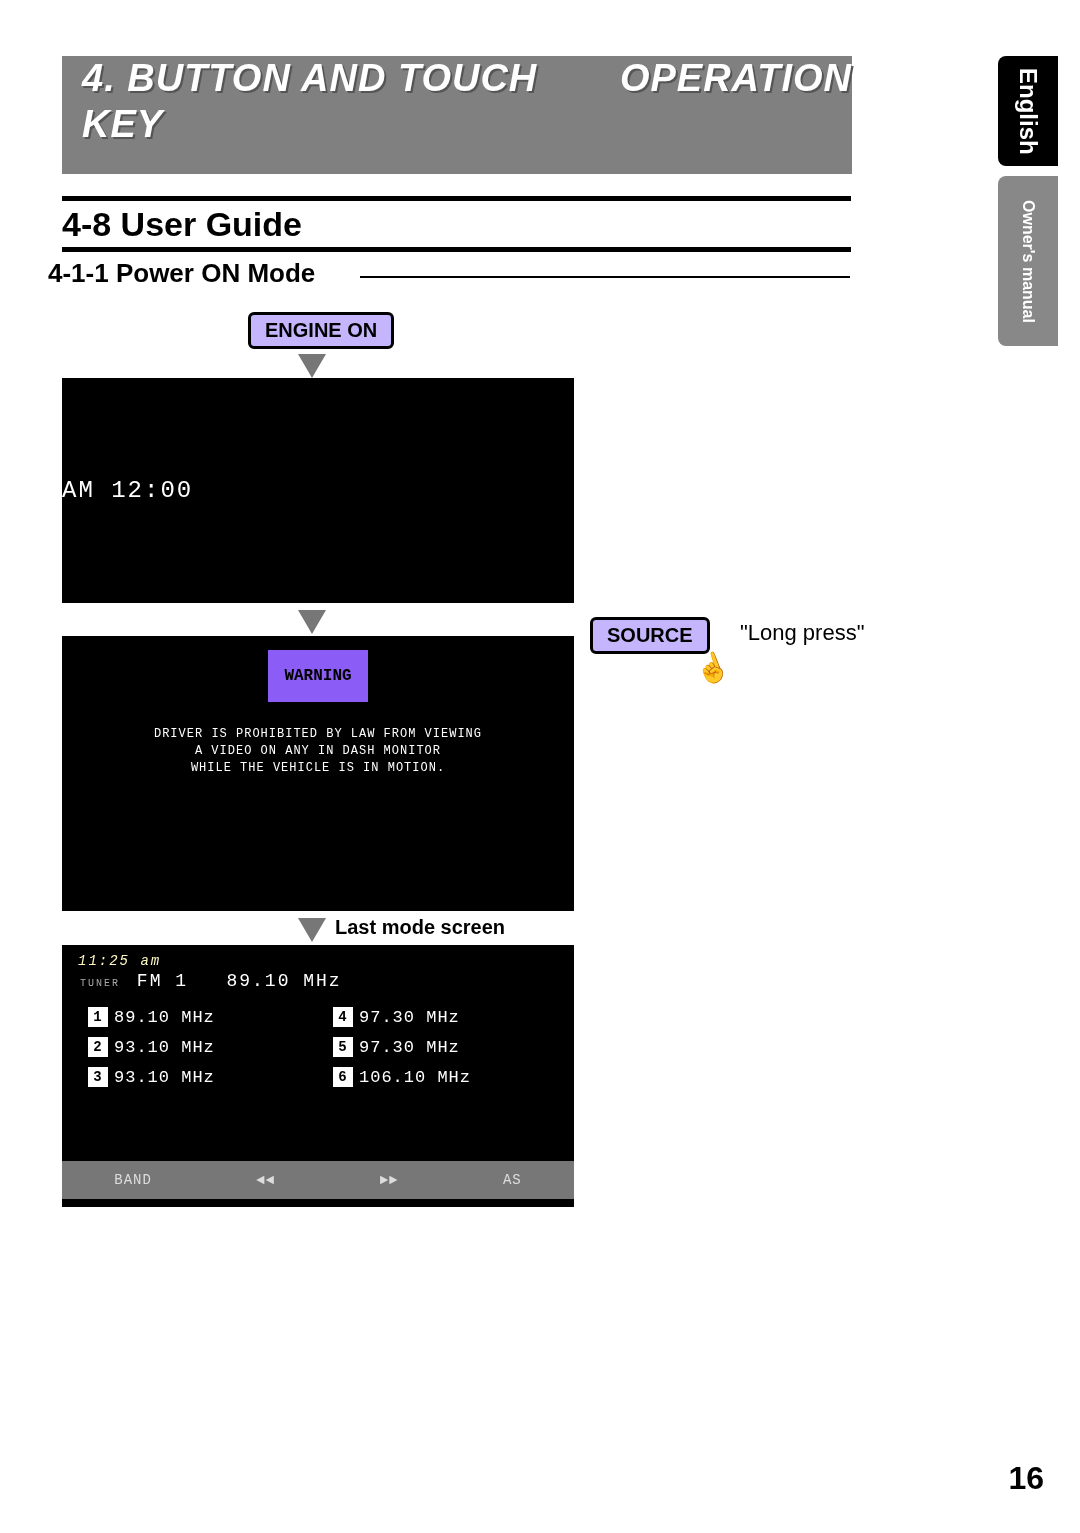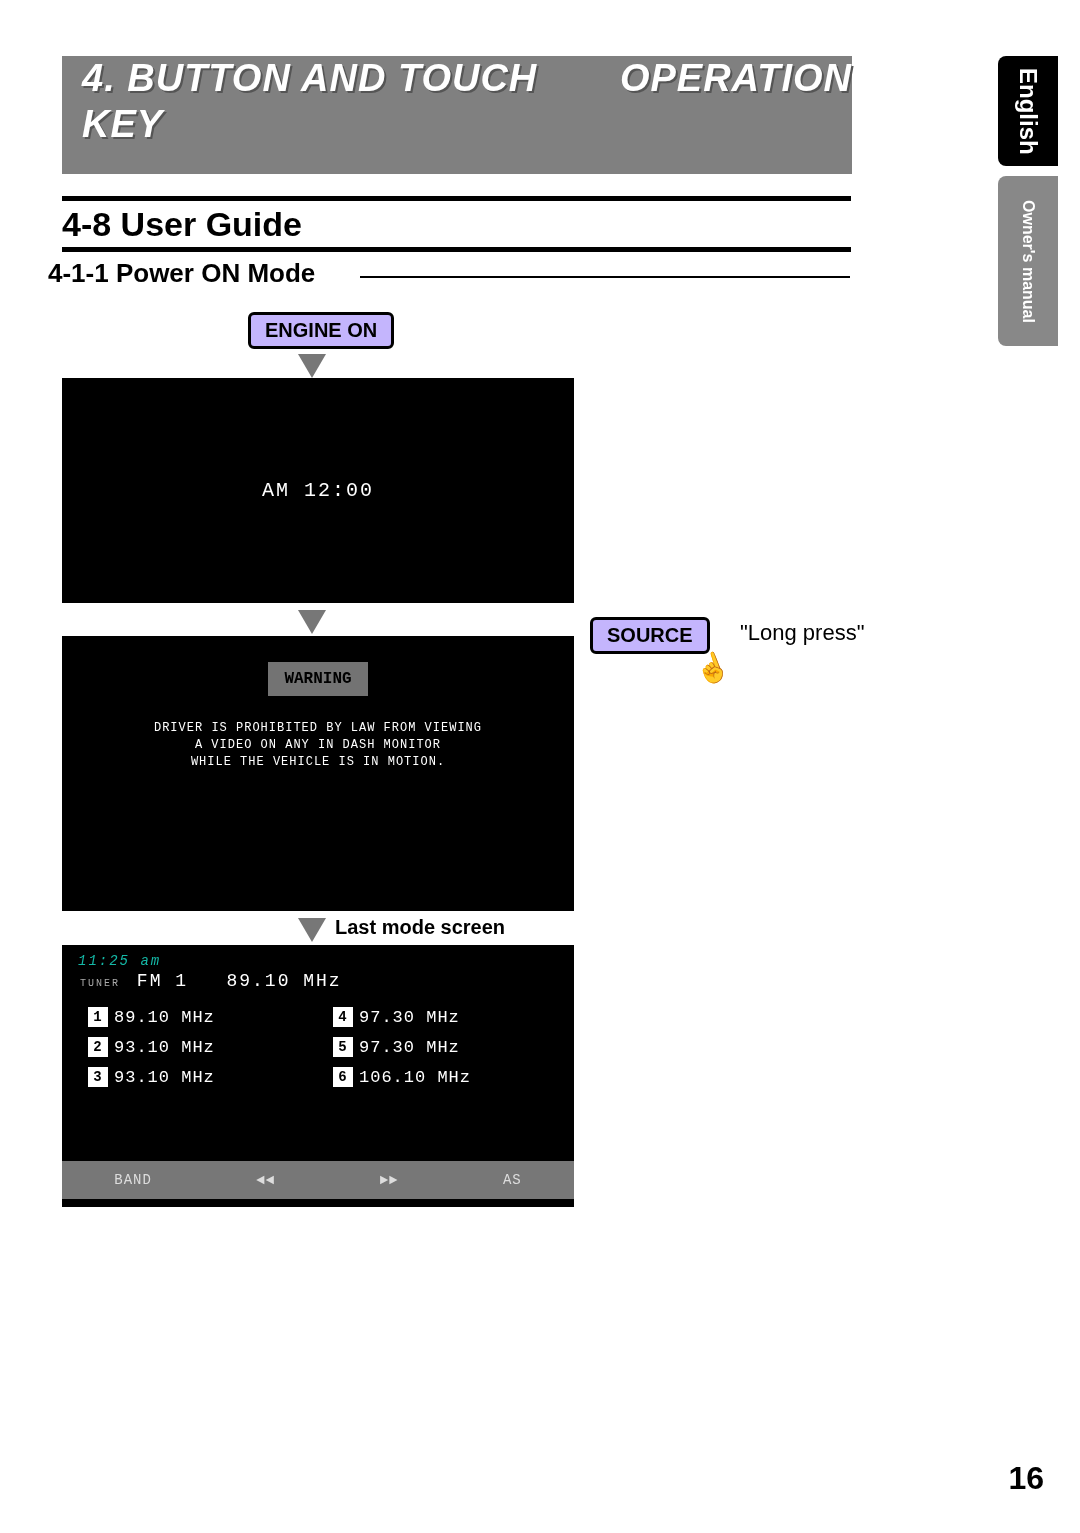--- a/index.html
+++ b/index.html
@@ -137,47 +137,47 @@
   .arrow3 { left: 298px; top: 918px; }
   .screen {
     position: absolute;
     left: 62px;
     width: 512px;
     background: #000;
     color: #fff;
     font-family: "Courier New", monospace;
     box-sizing: border-box;
   }
-  .screen1 { top: 378px; height: 225px; display:flex; align-items:center; justify-content:center; font-size:20px; letter-spacing:2px;}
+  .screen1 { top: 378px; height: 225px; display:flex; align-items:center; font-size:24px; letter-spacing:2px;}
   .screen2 { top: 636px; height: 275px; padding-top:14px;}
   .warning-label {
-    background:#737373;
+    background:#8b5cf6;
     color:#000;
     font-weight:bold;
     font-size:16px;
-    padding:8px 16px;
+    padding:17px 16px;
     display:inline-block;
-    margin: 12px auto 24px auto;
+    margin: 0 auto 24px auto;
   }
   .warning-wrap { text-align:center;}
   .warning-body {
     font-size:12px;
     letter-spacing:1px;
     line-height:1.4;
     text-align:center;
   }
   .last-mode-label {
     position: absolute;
     left: 335px;
     top: 916px;
     font-size: 20px;
     font-weight: bold;
   }
   .screen3 { top: 945px; height: 262px; padding: 8px 16px 0 16px;}
-  .s3-time { font-size:14px; font-style:italic; color:#14b8a6; letter-spacing:2px;}
+  .s3-time { font-size:14px; font-style:italic; color:#fef9c3; letter-spacing:2px;}
   .s3-head { font-size:18px; letter-spacing:2px; margin: 2px 0 16px 2px; font-family: Liberation Mono, monospace;}
   .s3-tuner-label { font-size:10px; color:#aaa; margin-right:4px;}
   .presets {
     display:grid;
     grid-template-columns: 1fr 1fr;
     column-gap: 24px;
     row-gap: 10px;
     font-size:17px;
     letter-spacing:1px;
     padding: 0 4px 0 10px;

